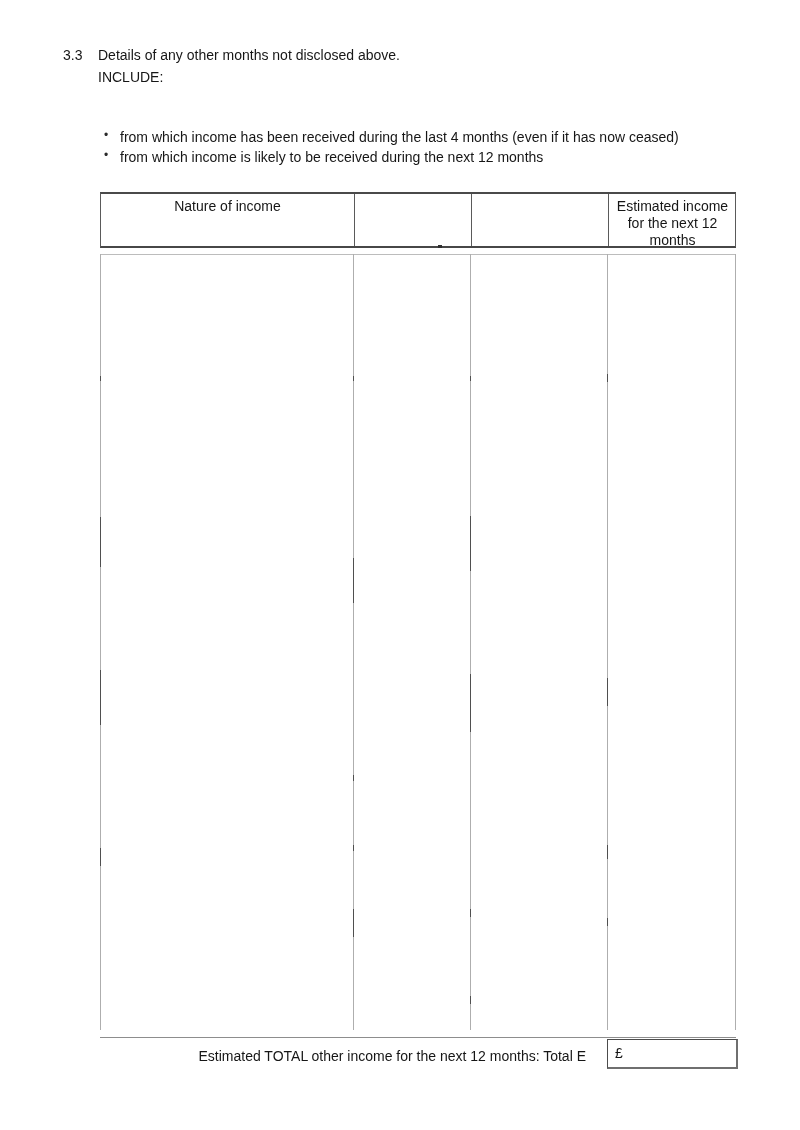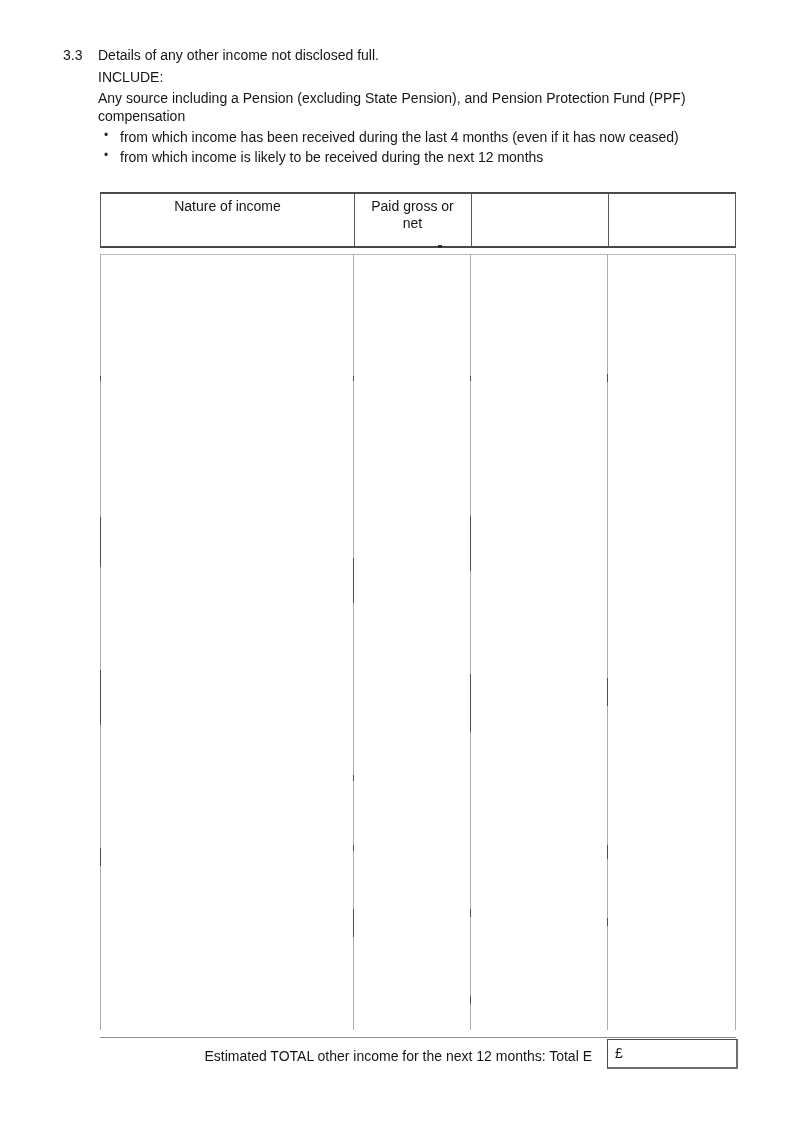--- a/index.html
+++ b/index.html
@@ -34,59 +34,58 @@
   .hline { position:absolute; background:#5a5a5a; width:1px; top:0; height:52px; }
   .hcell { position:absolute; top:4px; text-align:center; line-height:16.8px; }
   .subline { position:absolute; left:0; top:62px; width:636px; height:1px; background:#bcbcbc; }
   .vline { position:absolute; width:1px; top:62px; height:776px; background:#aeaeae; }
   .tbottom { position:absolute; left:0; top:845px; width:636px; height:1px; background:#8d8d8d; }
   .bcell { position:absolute; top:63px; height:782px; }
   .artifact { position:absolute; width:1px; background:#4f4f4f; }
   .speck { position:absolute; left:338px; top:53px; width:4px; height:3px; background:#2f2f2f; }
 
   
-  .total-label { right:192px; top:1041px; height:30px; line-height:30px; white-space:nowrap; }
+  .total-label { right:198px; top:1041px; height:30px; line-height:30px; white-space:nowrap; }
   .total-box {
     left:607px; top:1039px; width:131px; height:30px;
     border:1px solid #4c4c4c; border-right:2px solid #6f6f6f; border-bottom:2px solid #6f6f6f;
     background:#ffffff;
   }
   .pound { position:absolute; left:7px; top:5px; }
   .total-value { position:absolute; left:22px; top:5px; }
 </style>
 </head>
 <body>
 
 <div class="page">
 
   <span class="abs sec-num">3.3</span>
-  <span class="abs sec-title">Details of any other income not disclosed full.</span>
+  <span class="abs sec-title">Details of any other months not disclosed above.</span>
   <span class="abs inc-head">INCLUDE:</span>
-  <div class="abs inc-body pre">Any source including a Pension (excluding State Pension), and Pension Protection Fund (PPF)
-compensation</div>
 
   <div class="abs bullet1 bullet-row">
     <span class="dot">•</span>
     <span class="bullet-text">from which income has been received during the last 4 months (even if it has now ceased)</span>
   </div>
   <div class="abs bullet2 bullet-row">
     <span class="dot">•</span>
     <span class="bullet-text">from which income is likely to be received during the next 12 months</span>
   </div>
 
 
   <div class="abs table-wrap">
 
     <div class="thead">
       <div class="hline" style="left:253px"></div>
       <div class="hline" style="left:370px"></div>
       <div class="hline" style="left:507px"></div>
       <div class="hcell preline" style="left:0; width:253px;">Nature of income</div>
-      <div class="hcell preline" style="left:253px; width:117px;">Paid gross or
-net</div>
+      <div class="hcell preline" style="left:507px; width:129px;">Estimated income
+for the next 12
+months</div>
     </div>
 
     <div class="subline"></div>
     <div class="speck"></div>
 
     <div class="vline" style="left:0"></div>
     <div class="vline" style="left:253px"></div>
     <div class="vline" style="left:370px"></div>
     <div class="vline" style="left:507px"></div>
     <div class="vline" style="left:635px"></div>

